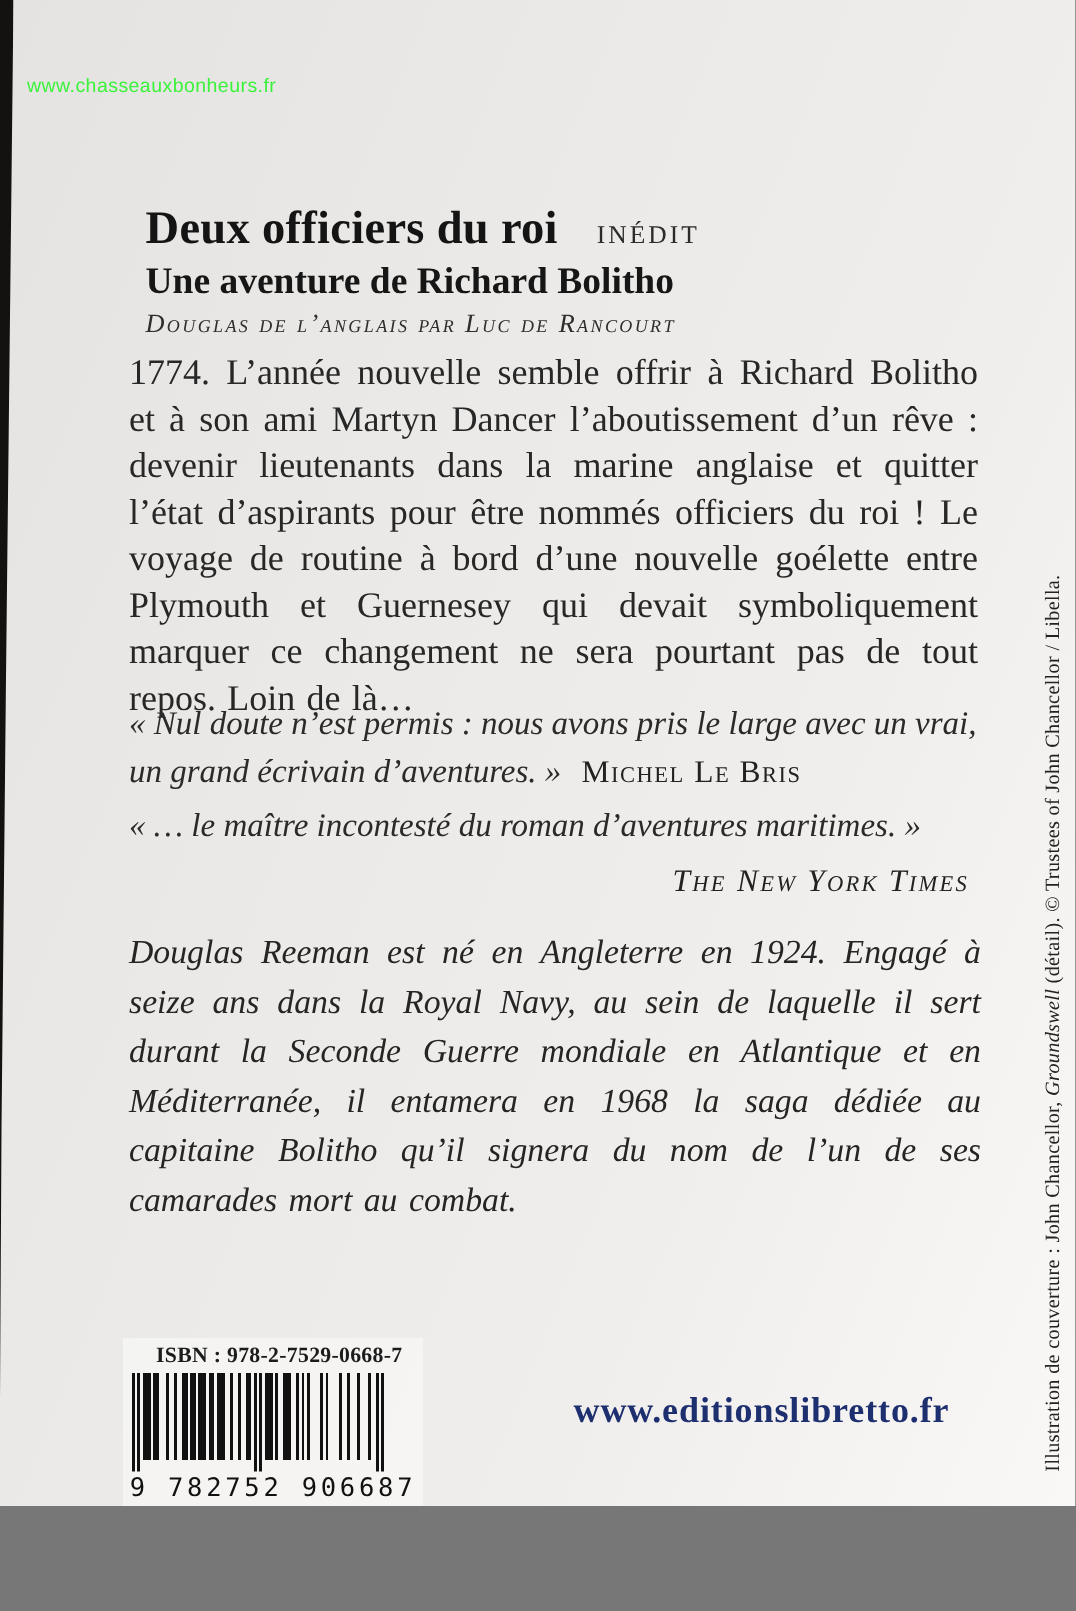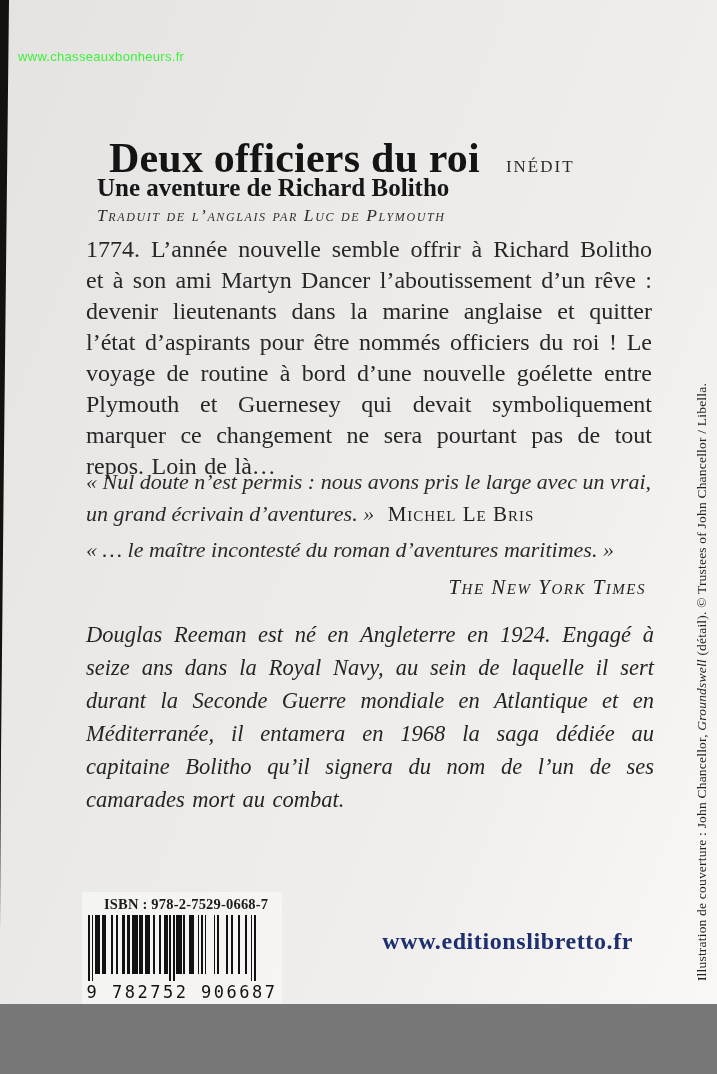--- a/index.html
+++ b/index.html
@@ -20,21 +20,21 @@
   .watermark{
     position:absolute;left:18px;top:49px;
     font-family:"Liberation Sans", sans-serif;
     font-size:13px;letter-spacing:.3px;color:#3bf23b;
   }
   .author{
     position:absolute;left:97px;top:99px;
     font-size:29px;font-weight:700;color:#41508d;letter-spacing:.3px;
   }
   .title-row{position:absolute;left:97px;top:134px;white-space:nowrap;}
-  .title{font-size:42px;font-weight:700;color:#141414;letter-spacing:.2px;margin-left:12px;}
+  .title{font-size:31px;font-weight:700;color:#141414;letter-spacing:.2px;}
   .badge{font-size:17px;color:#2b2b2b;letter-spacing:2px;margin-left:26px;}
   .subtitle{
     position:absolute;left:97px;top:174px;
     font-size:25px;font-weight:700;color:#161616;
   }
   .translation{
     position:absolute;left:97px;top:205px;
     font-size:17.5px;font-style:italic;font-variant:small-caps;
     letter-spacing:1.6px;color:#2e2e2e;
   }
@@ -100,21 +100,21 @@
 
   <div class="watermark">www.chasseauxbonheurs.fr</div>
 
 
   <div class="title-row">
     <span class="title">Deux officiers du roi</span><span class="badge">INÉDIT</span>
   </div>
 
   <div class="subtitle">Une aventure de Richard Bolitho</div>
 
-  <div class="translation">Traduit de l’anglais par Luc de Plymouth</div>
+  <div class="translation">Douglas de l’anglais par Luc de Rancourt</div>
 
   <div class="synopsis">1774. L’année nouvelle semble offrir à Richard Bolitho et à son ami Martyn Dancer l’aboutissement d’un rêve : devenir lieutenants dans la marine anglaise et quitter l’état d’aspirants pour être nommés officiers du roi ! Le voyage de routine à bord d’une nouvelle goélette entre Plymouth et Guernesey qui devait symboliquement marquer ce changement ne sera pourtant pas de tout repos. Loin de là…</div>
 
   <div class="quote quote-2">
     <div>« … le maître incontesté du roman d’aventures maritimes. »</div>
     <div class="attribution right">The New York Times</div>
   </div>
 
   <div class="quote quote-1">
     <span>« Nul doute n’est permis : nous avons pris le large avec un vrai, un grand écrivain d’aventures. »</span>

